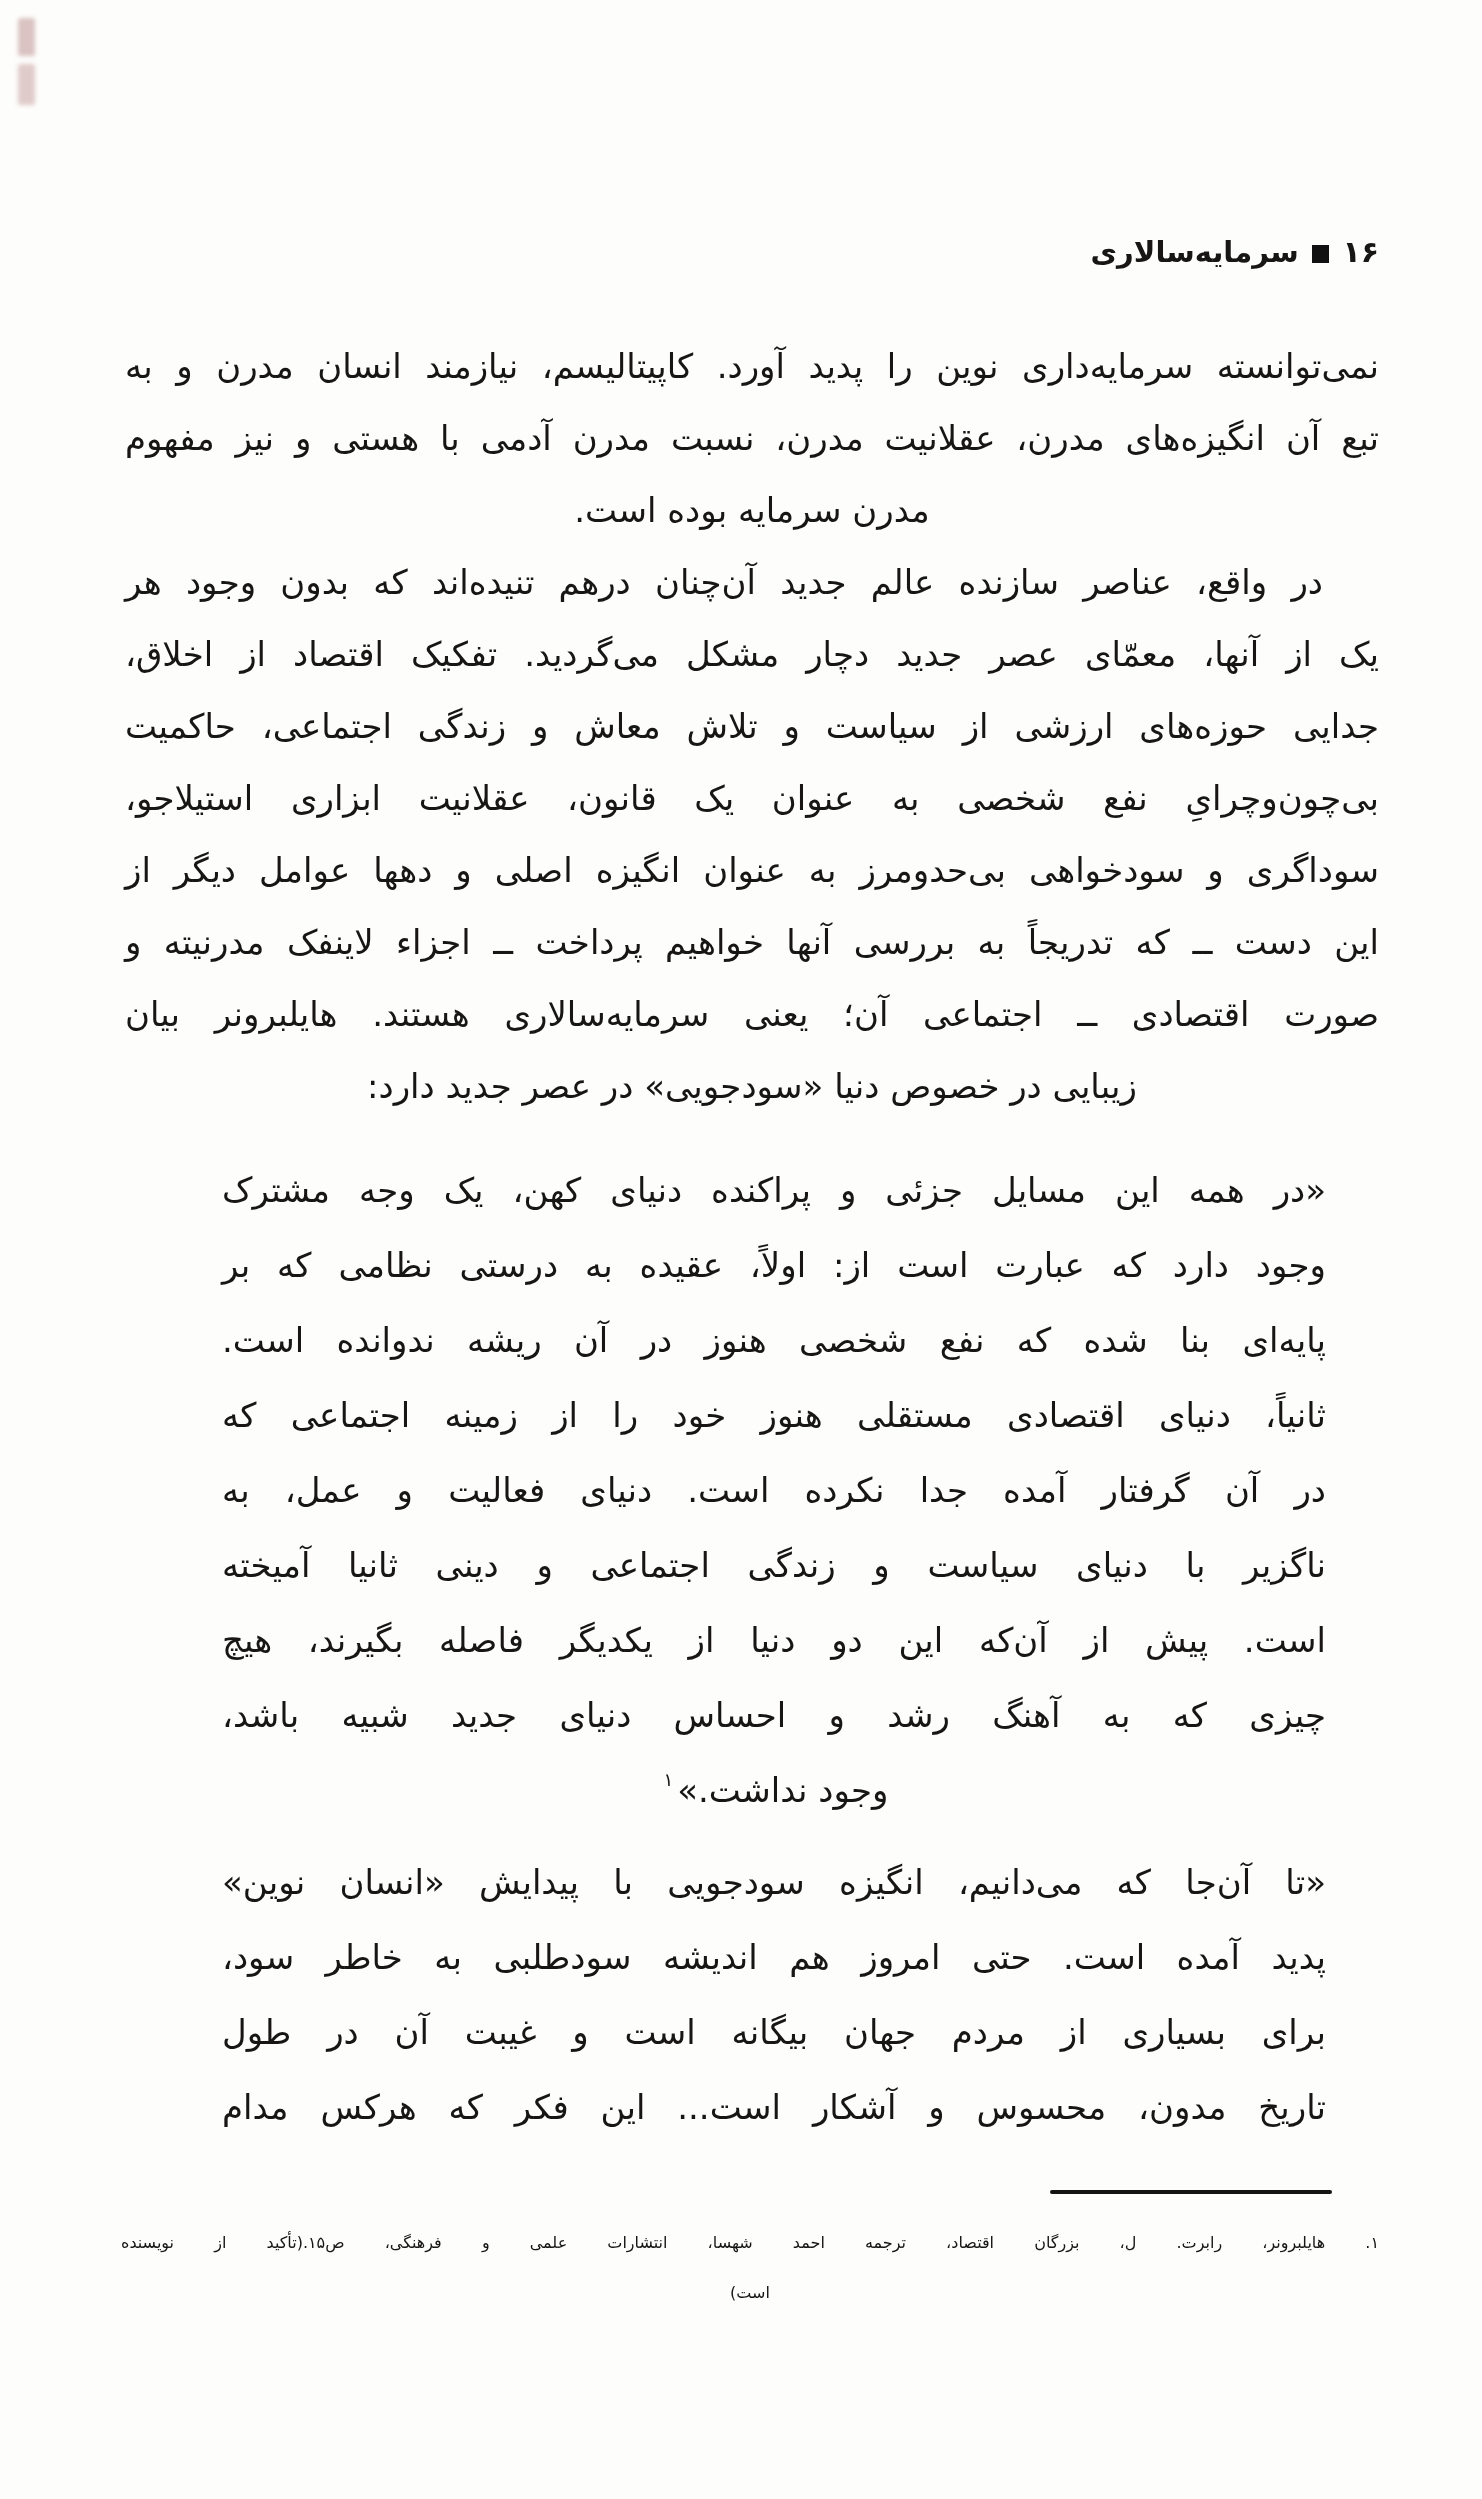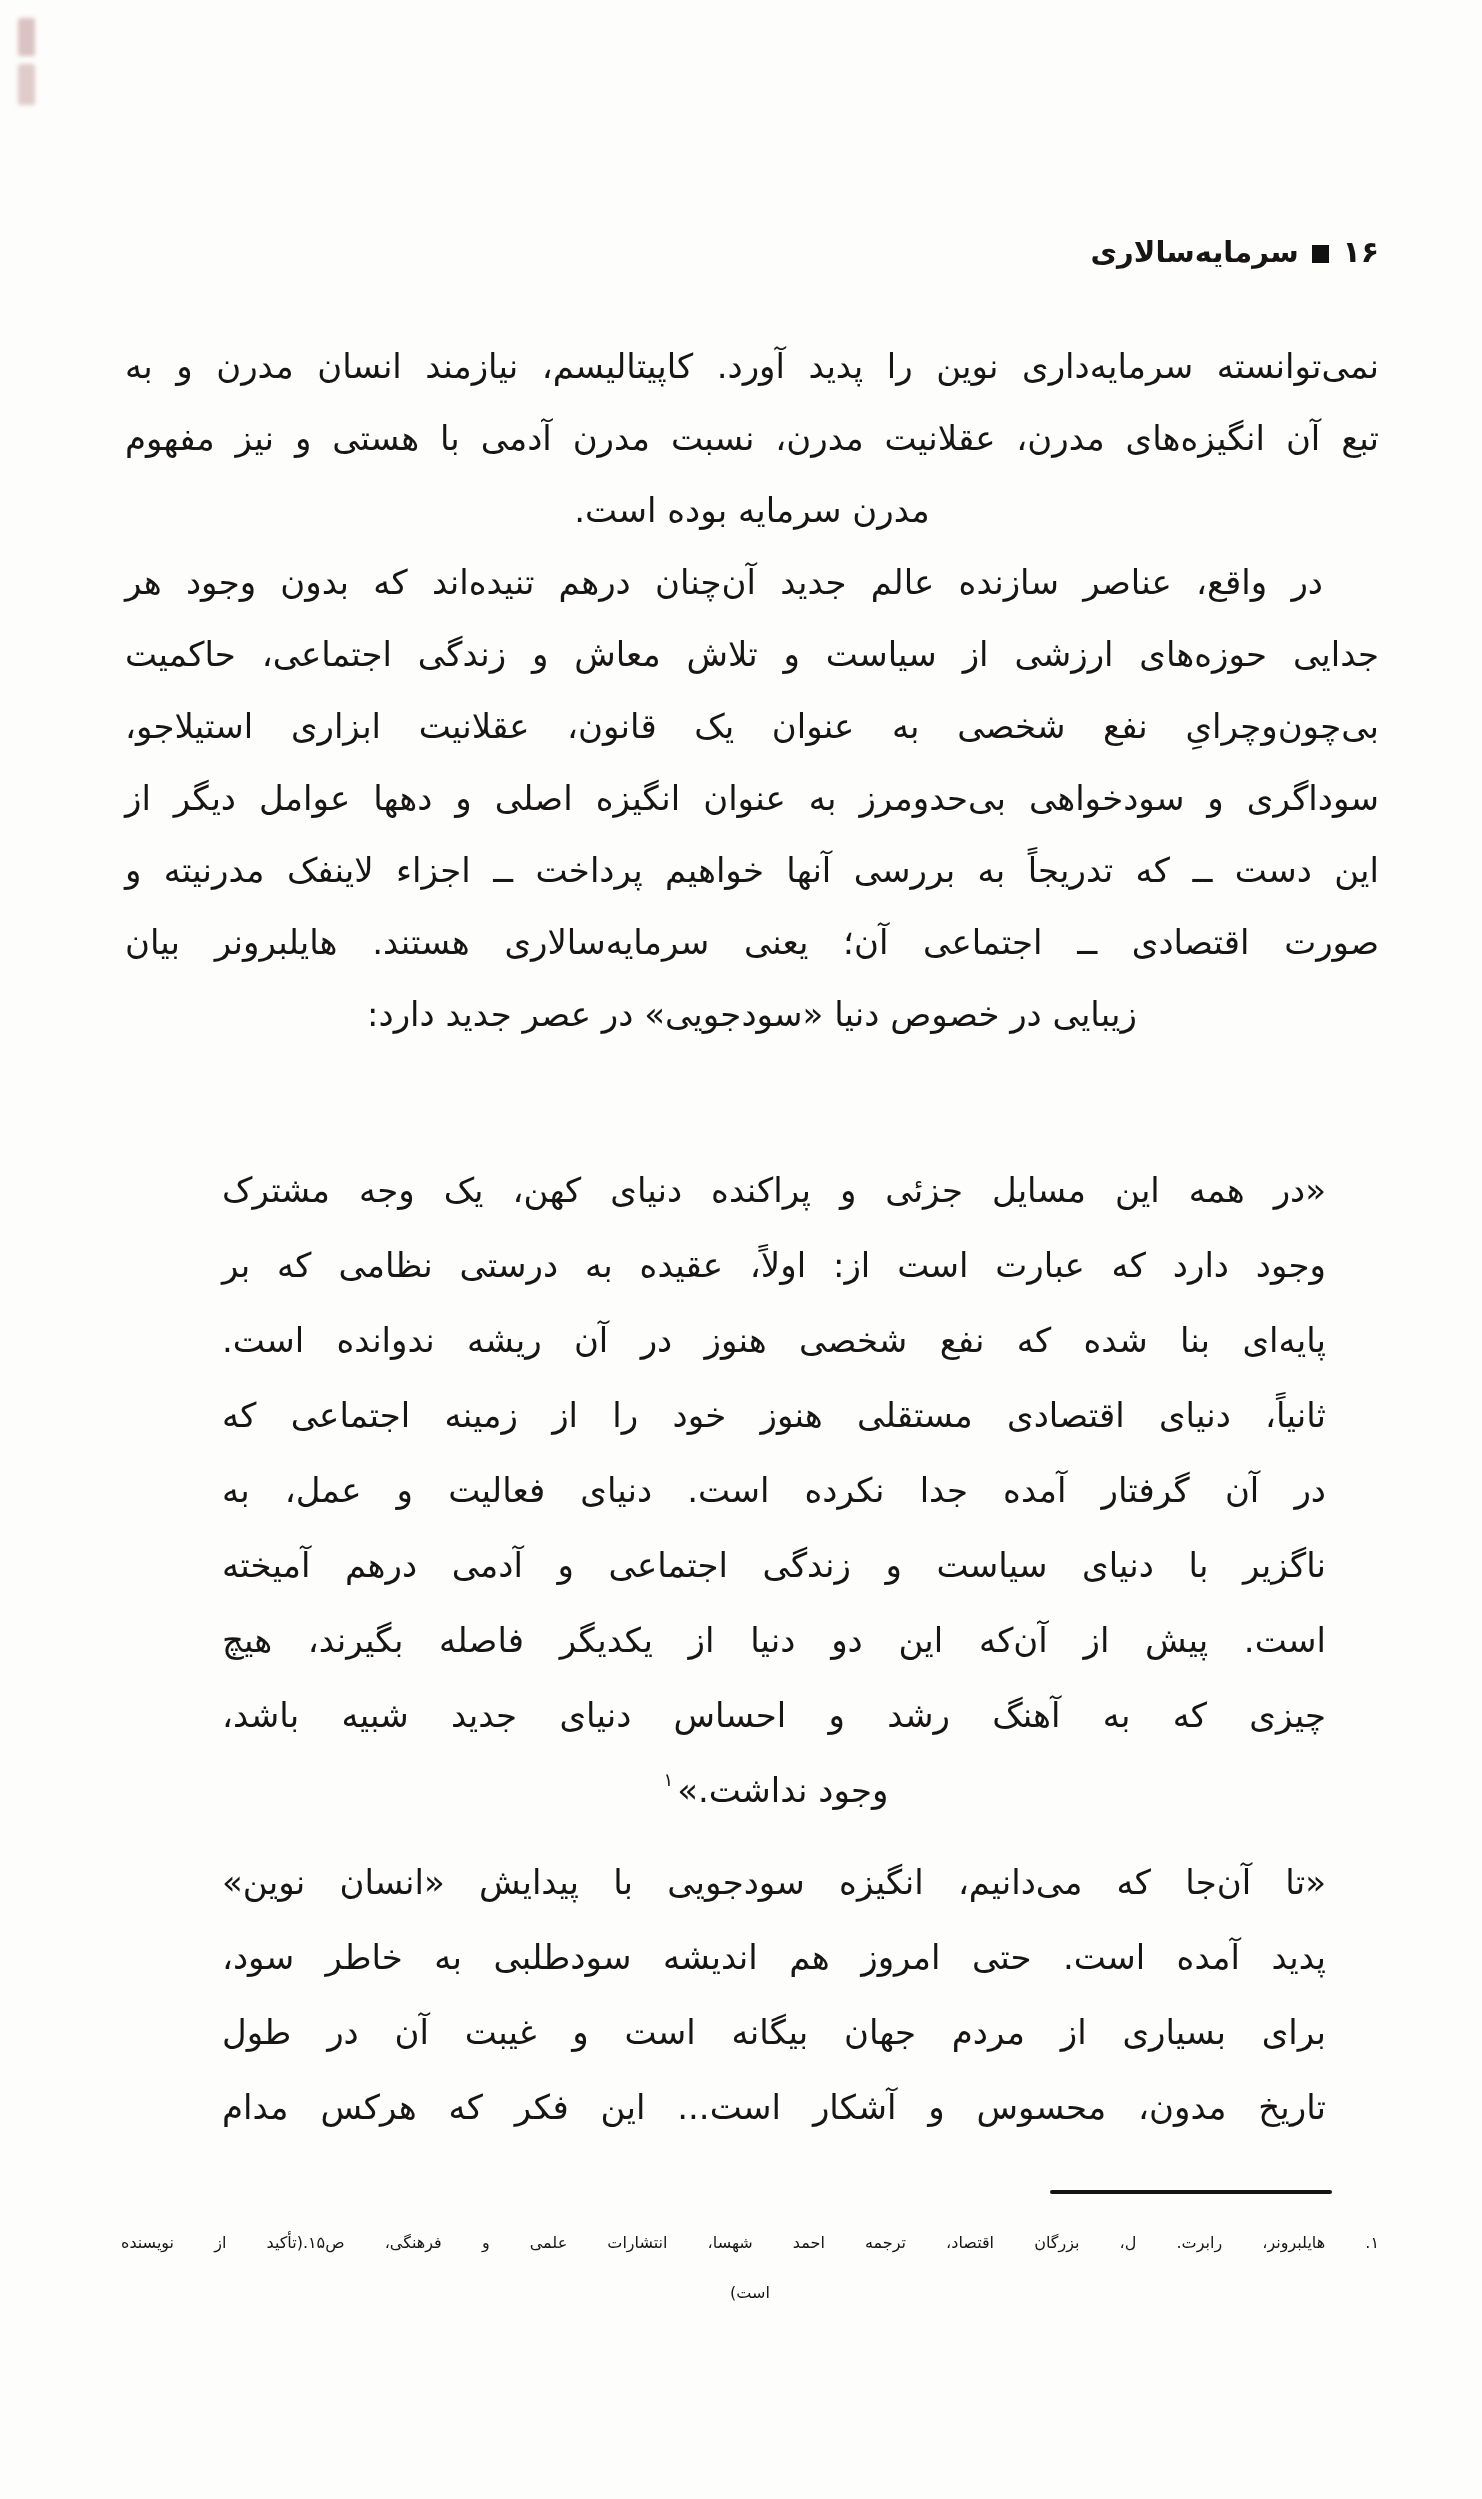--- a/index.html
+++ b/index.html
@@ -69,35 +69,36 @@
 
   <div class="hdr">
     <span class="pg">۱۶</span><span class="sq"></span><span>سرمایه‌سالاری</span>
   </div>
 
   <section class="block main">
     <div class="ln full">نمی‌توانسته سرمایه‌داری نوین را پدید آورد. کاپیتالیسم، نیازمند انسان مدرن و به</div>
     <div class="ln full">تبع آن انگیزه‌های مدرن، عقلانیت مدرن، نسبت مدرن آدمی با هستی و نیز مفهوم</div>
     <div class="ln endln">مدرن سرمایه بوده است.</div>
     <div class="ln full indent">در واقع، عناصر سازنده عالم جدید آن‌چنان درهم تنیده‌اند که بدون وجود هر</div>
+    <div class="ln full">یک از آنها، معمّای عصر جدید دچار مشکل می‌گردید. تفکیک اقتصاد از اخلاق،</div>
     <div class="ln full">جدایی حوزه‌های ارزشی از سیاست و تلاش معاش و زندگی اجتماعی، حاکمیت</div>
     <div class="ln full">بی‌چون‌وچرایِ نفع شخصی به عنوان یک قانون، عقلانیت ابزاری استیلاجو،</div>
     <div class="ln full">سوداگری و سودخواهی بی‌حدومرز به عنوان انگیزه اصلی و دهها عوامل دیگر از</div>
     <div class="ln full">این دست ــ که تدریجاً به بررسی آنها خواهیم پرداخت ــ اجزاء لاینفک مدرنیته و</div>
     <div class="ln full">صورت اقتصادی ــ اجتماعی آن؛ یعنی سرمایه‌سالاری هستند. هایلبرونر بیان</div>
     <div class="ln endln">زیبایی در خصوص دنیا «سودجویی» در عصر جدید دارد:</div>
   </section>
 
   <section class="block quote q1">
     <div class="ln full">«در همه این مسایل جزئی و پراکنده دنیای کهن، یک وجه مشترک</div>
     <div class="ln full">وجود دارد که عبارت است از: اولاً، عقیده به درستی نظامی که بر</div>
     <div class="ln full">پایه‌ای بنا شده که نفع شخصی هنوز در آن ریشه ندوانده است.</div>
     <div class="ln full">ثانیاً، دنیای اقتصادی مستقلی هنوز خود را از زمینه اجتماعی که</div>
     <div class="ln full">در آن گرفتار آمده جدا نکرده است. دنیای فعالیت و عمل، به</div>
-    <div class="ln full">ناگزیر با دنیای سیاست و زندگی اجتماعی و آدمی درهم آمیخته</div>
+    <div class="ln full">ناگزیر با دنیای سیاست و زندگی اجتماعی و دینی ثانیا آمیخته</div>
     <div class="ln full">است. پیش از آن‌که این دو دنیا از یکدیگر فاصله بگیرند، هیچ</div>
     <div class="ln full">چیزی که به آهنگ رشد و احساس دنیای جدید شبیه باشد،</div>
     <div class="ln endln">
       <span>وجود نداشت.»</span><sup class="ref">۱</sup>
     </div>
   </section>
 
   <section class="block quote q2">
     <div class="ln full">«تا آن‌جا که می‌دانیم، انگیزه سودجویی با پیدایش «انسان نوین»</div>
     <div class="ln full">پدید آمده است. حتی امروز هم اندیشه سودطلبی به خاطر سود،</div>

